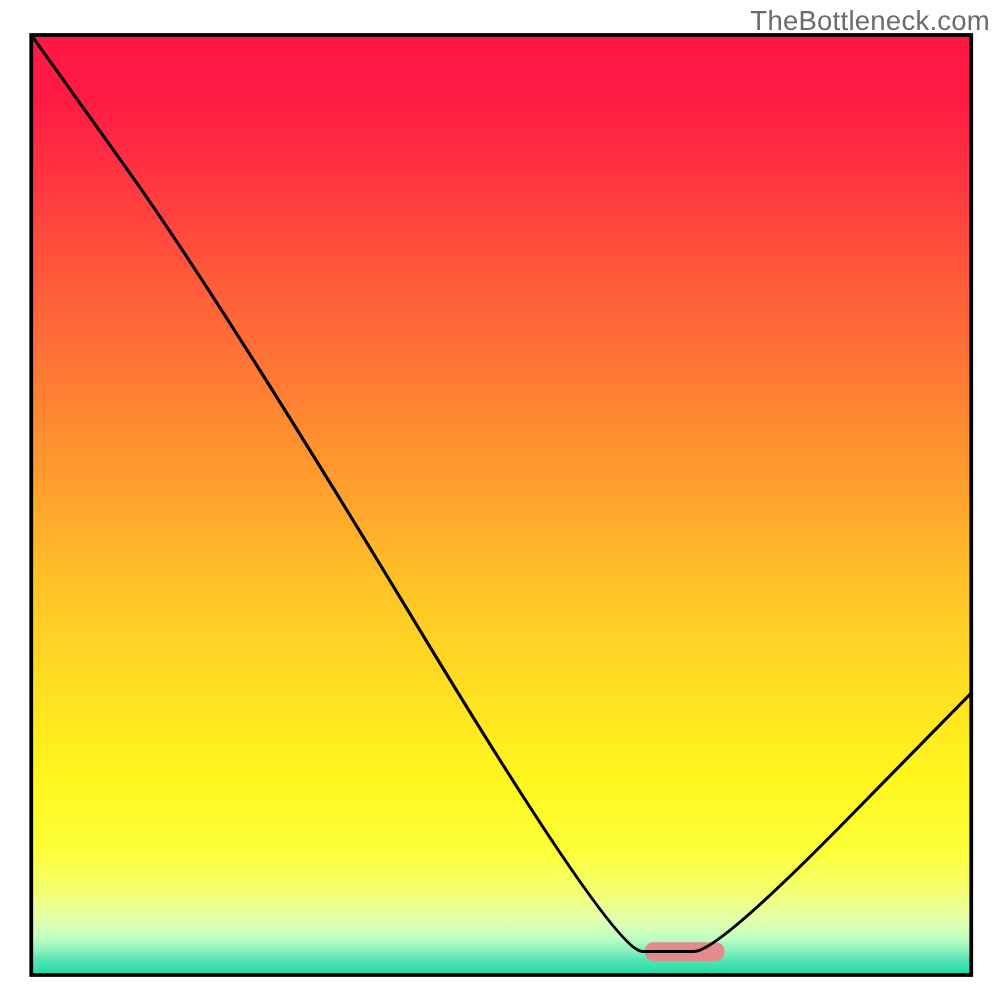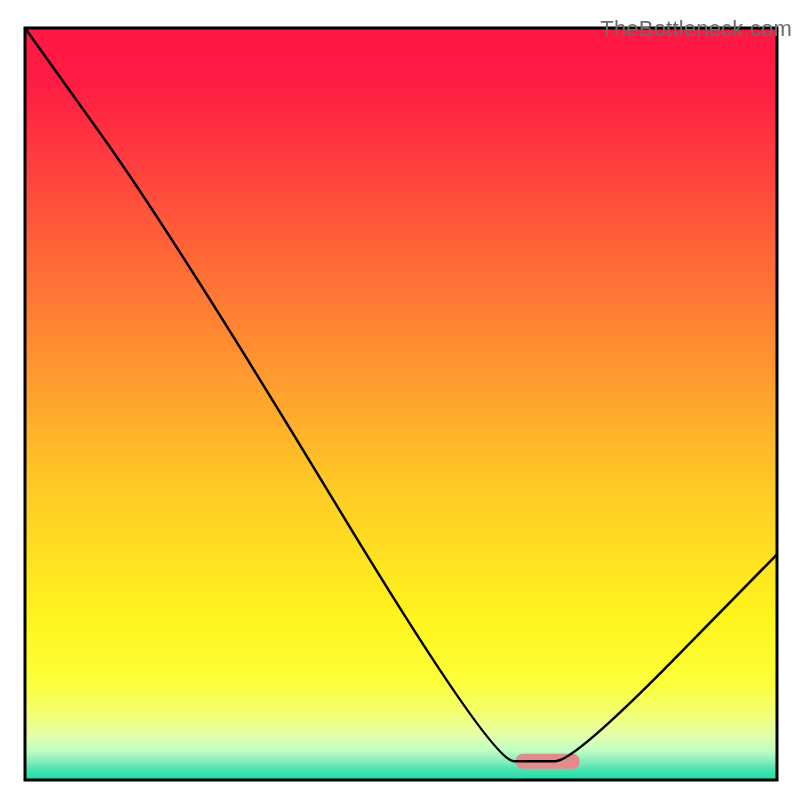--- a/index.html
+++ b/index.html
@@ -10,21 +10,21 @@
     background: #ffffff;
     font-family: Arial, Helvetica, sans-serif;
   }
   .wrap {
     position: relative;
     width: 800px;
     height: 800px;
   }
   .watermark {
     position: absolute;
-    top: 16px;
+    top: 4px;
     right: 8px;
     color: #6b6b6b;
     font-size: 22px;
     font-weight: 500;
     letter-spacing: 0.2px;
   }
   svg { display: block; }
 </style>
 </head>
 <body>

